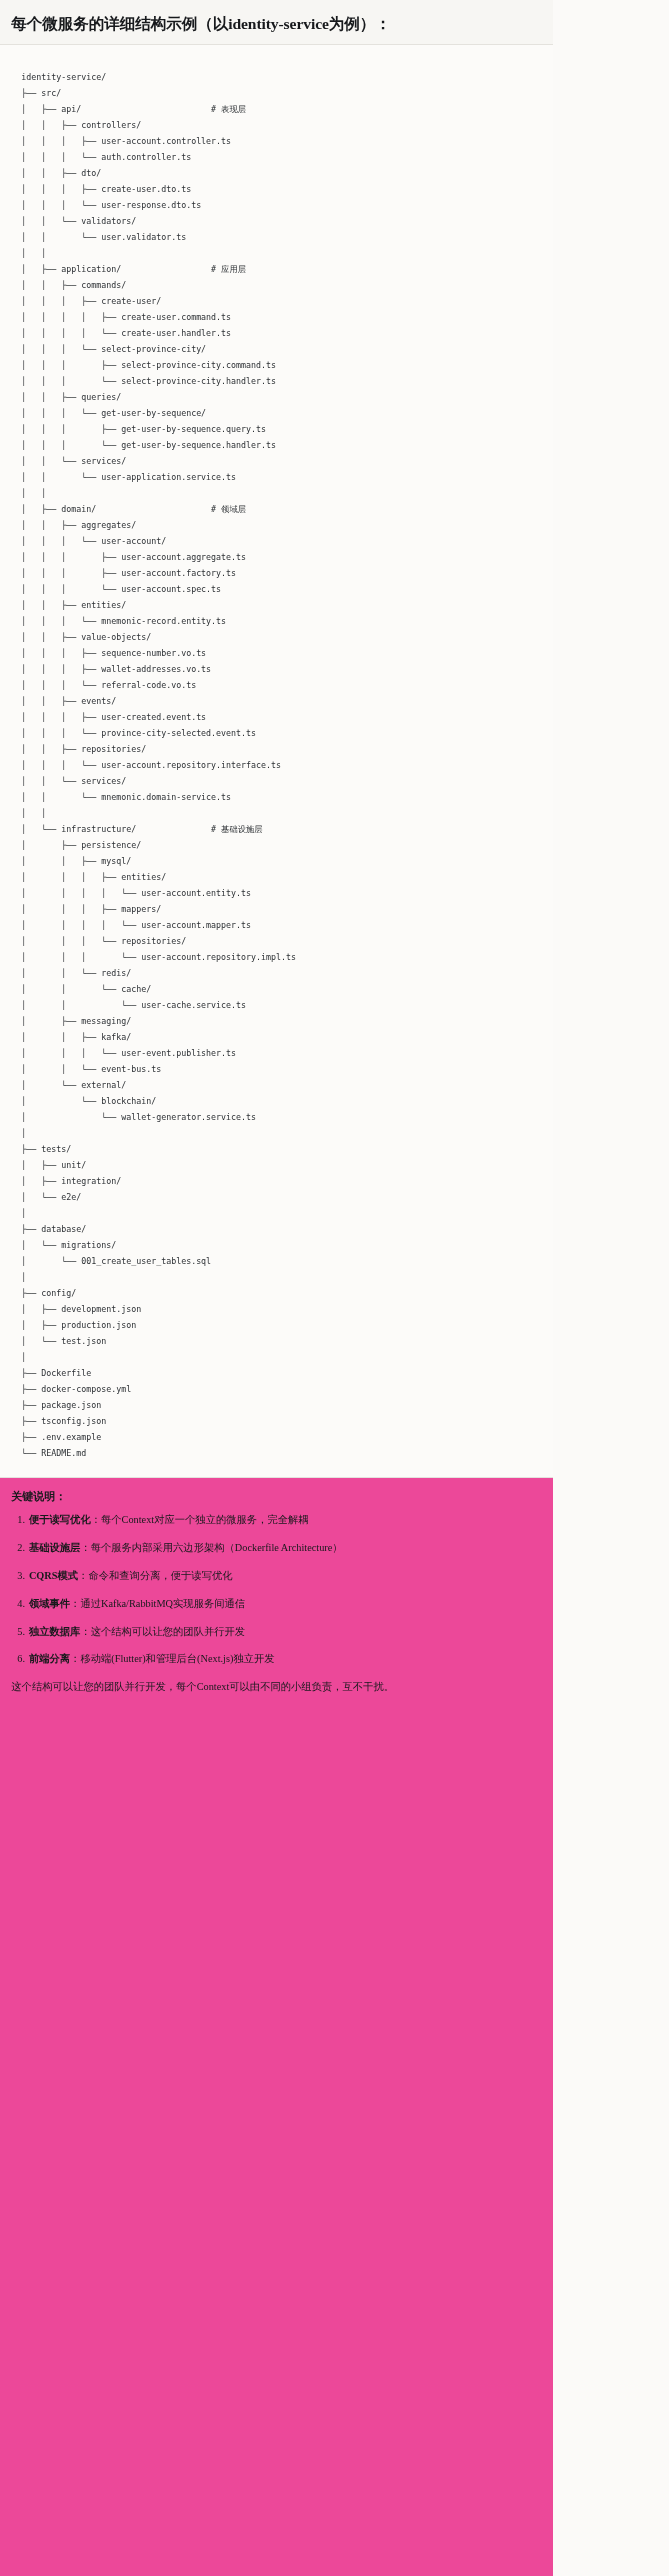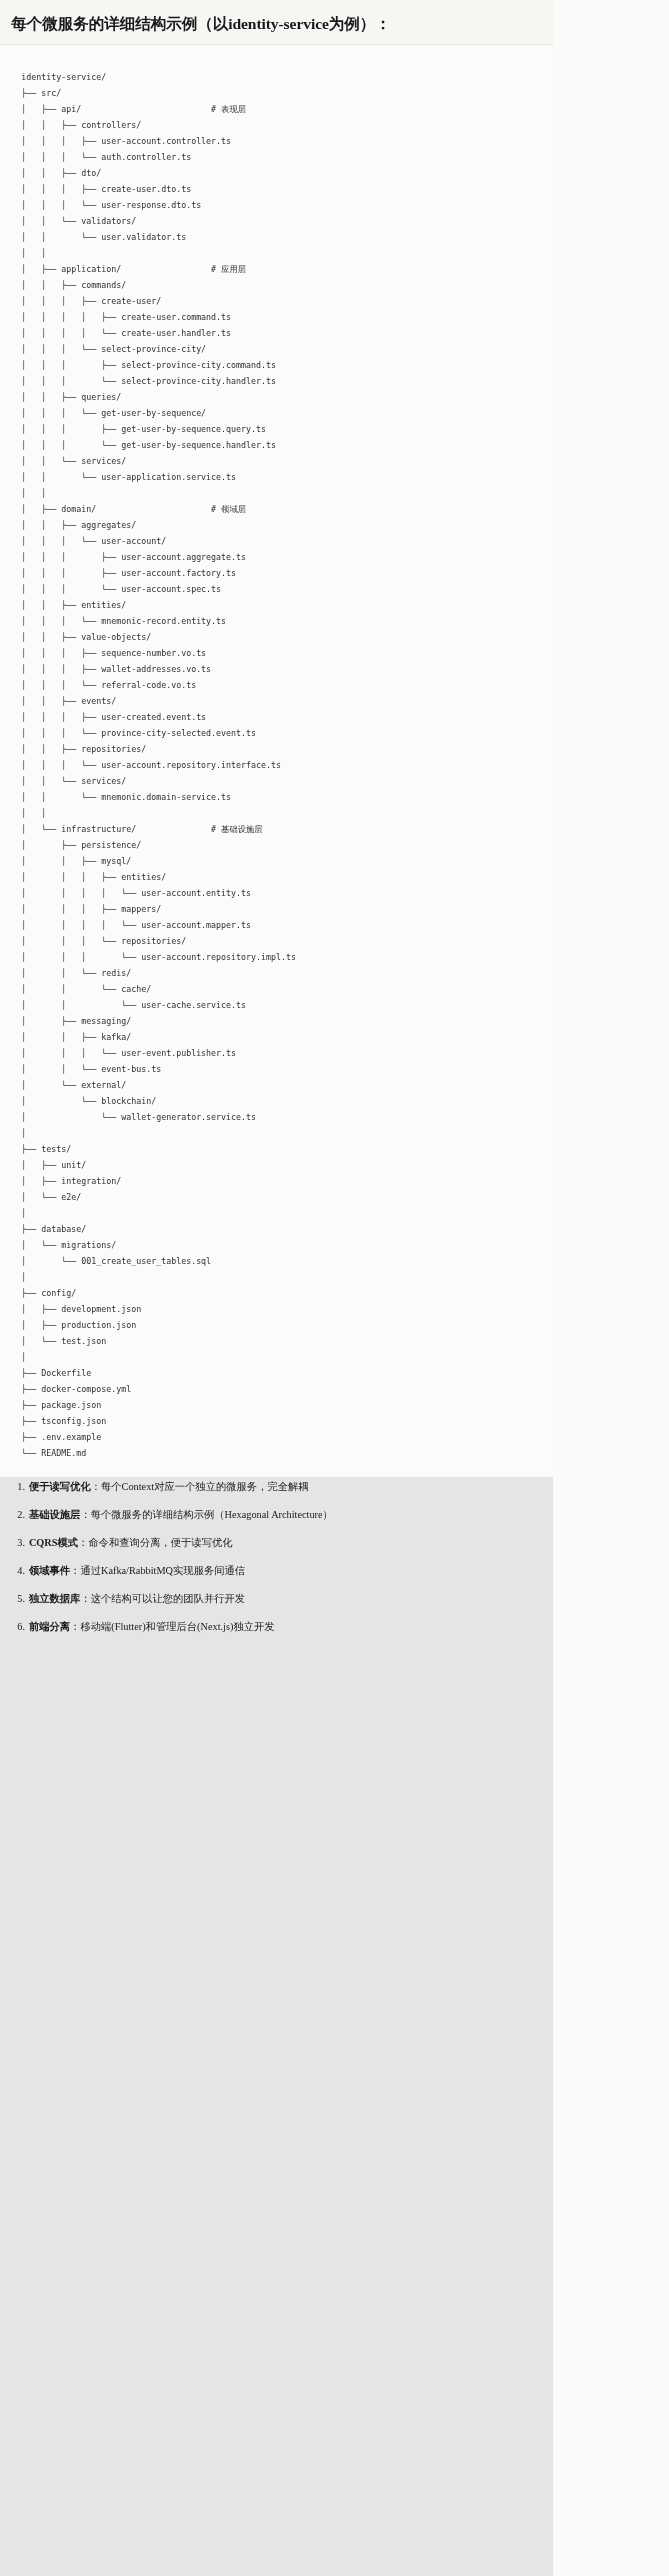--- a/index.html
+++ b/index.html
@@ -8,21 +8,21 @@
     background: #fbfaf8;
   }
   body {
     width: 669px;
     font-family: "Liberation Sans", sans-serif;
     color: #1f2328;
   }
   .page {
     width: 553px;
     min-height: 2576px;
-    background: #e5e5e5;
+    background: #ec4899;
     position: relative;
   }
   
   .title-block {
     padding: 13.8px 11.3px 10px 11.3px;
     background: #f7f6f3;
     border-bottom: 0.6px solid #e4e2dd;
   }
   .title {
     margin: 0;
@@ -187,24 +187,26 @@
 ├── docker-compose.yml
 ├── package.json
 ├── tsconfig.json
 ├── .env.example
 └── README.md</pre>
   </div>
 
   <div class="divider-top"></div>
 
   <div class="notes">
+    <div class="notes-head">关键说明：</div>
     <ol class="notes-list">
         <li><span class="note-term">便于读写优化</span><span class="note-sep">：</span><span class="note-desc">每个Context对应一个独立的微服务，完全解耦</span></li>
-        <li><span class="note-term">基础设施层</span><span class="note-sep">：</span><span class="note-desc">每个微服务的详细结构示例（Hexagonal Architecture）</span></li>
+        <li><span class="note-term">基础设施层</span><span class="note-sep">：</span><span class="note-desc">每个服务内部采用六边形架构（Dockerfile Architecture）</span></li>
         <li><span class="note-term">CQRS模式</span><span class="note-sep">：</span><span class="note-desc">命令和查询分离，便于读写优化</span></li>
         <li><span class="note-term">领域事件</span><span class="note-sep">：</span><span class="note-desc">通过Kafka/RabbitMQ实现服务间通信</span></li>
         <li><span class="note-term">独立数据库</span><span class="note-sep">：</span><span class="note-desc">这个结构可以让您的团队并行开发</span></li>
         <li><span class="note-term">前端分离</span><span class="note-sep">：</span><span class="note-desc">移动端(Flutter)和管理后台(Next.js)独立开发</span></li>
       </ol>
+    <p class="closing">这个结构可以让您的团队并行开发，每个Context可以由不同的小组负责，互不干扰。</p>
   </div>
 
 </div>
 
 
 </body></html>

